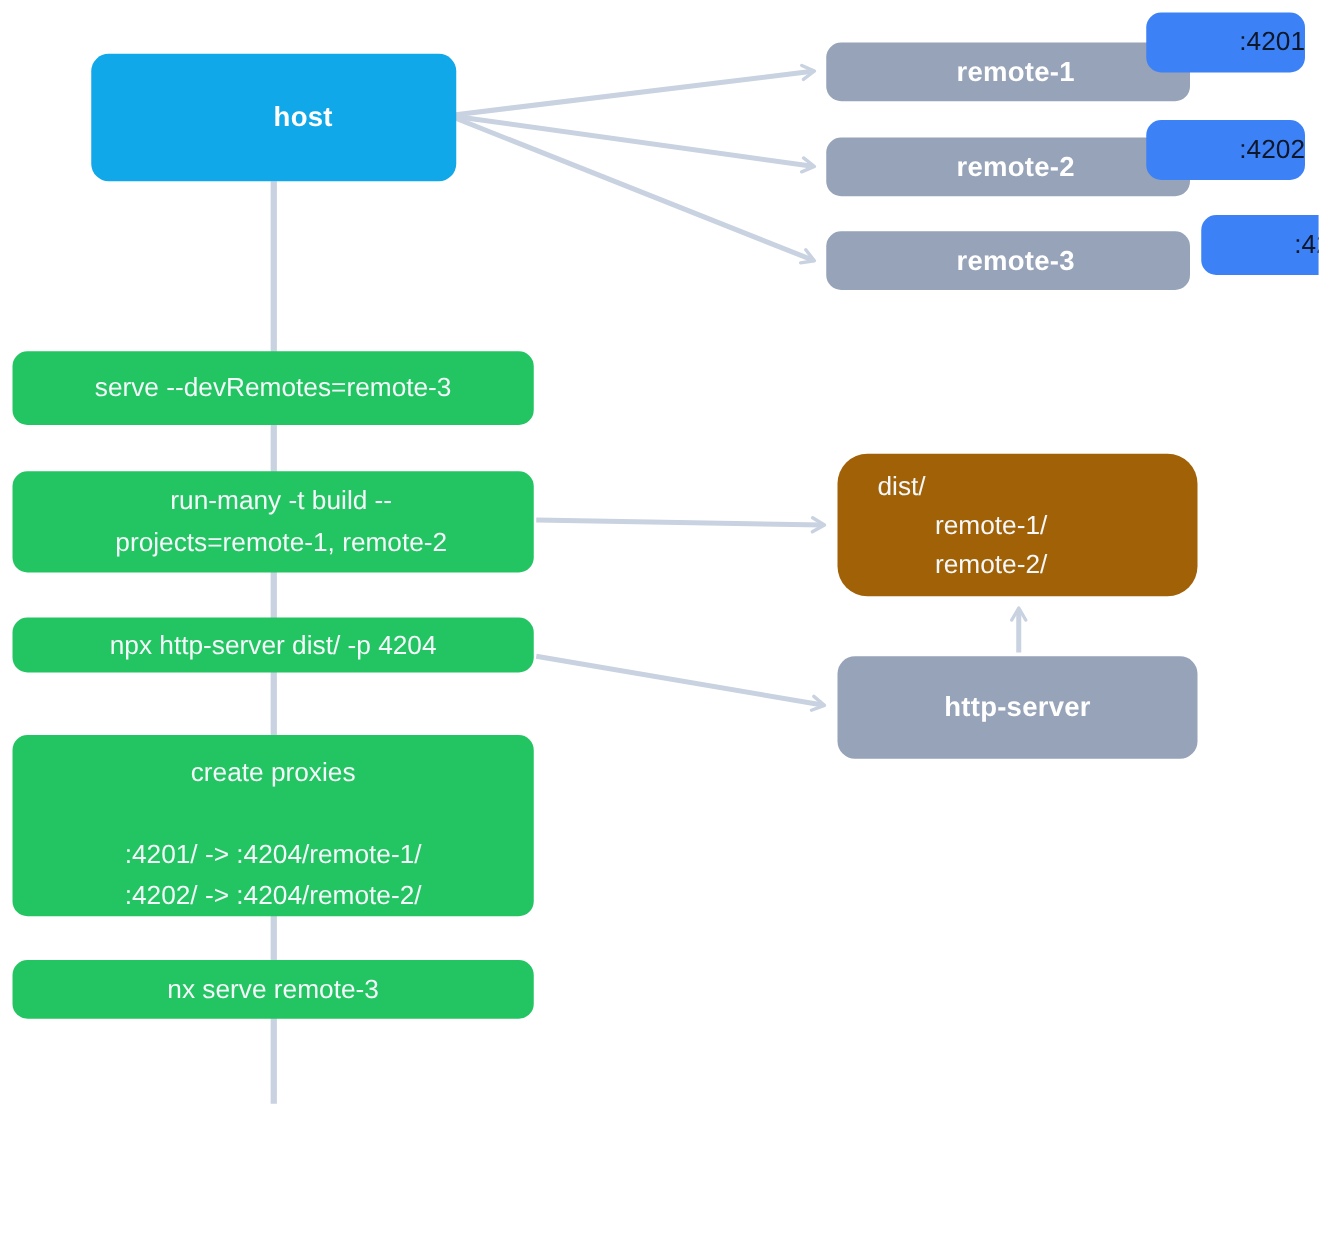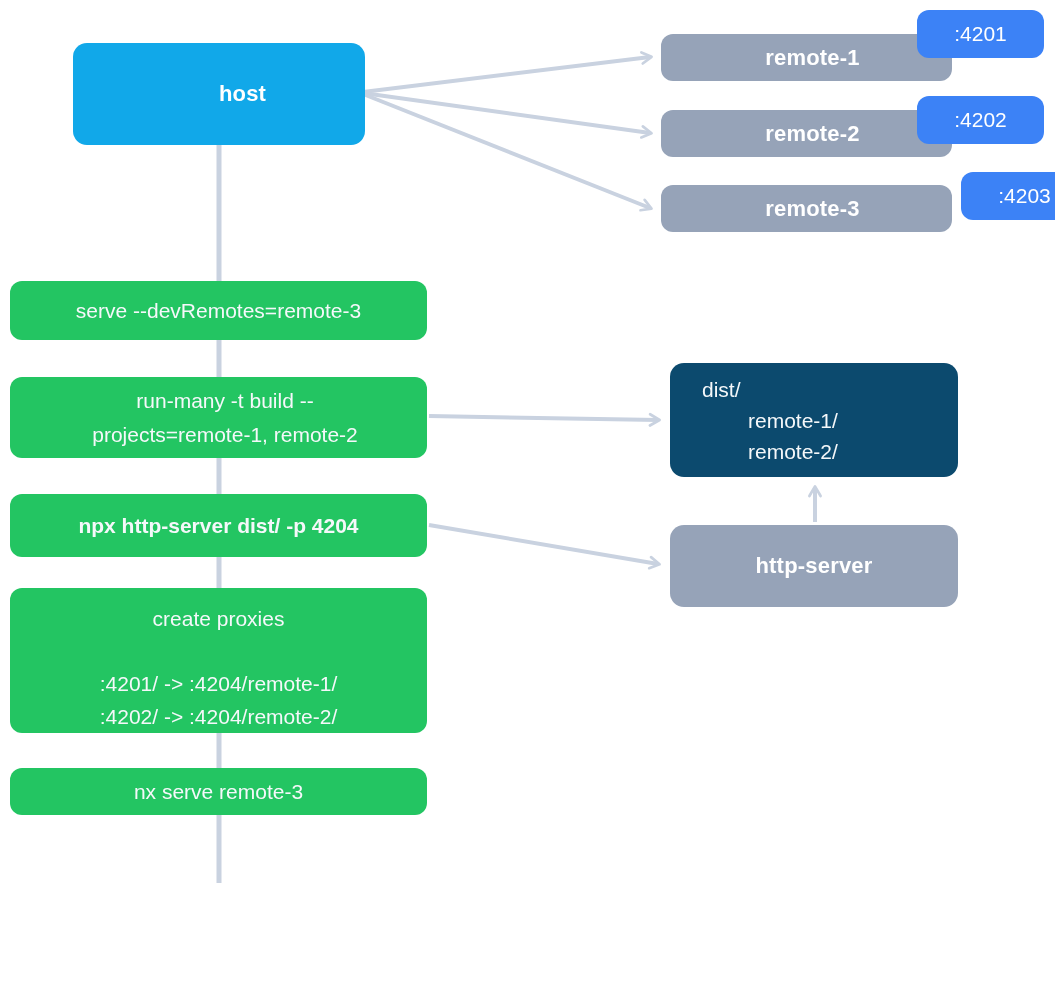--- a/index.html
+++ b/index.html
@@ -17,39 +17,39 @@
     color:#ffffff;box-sizing:border-box;
   }
   .node.bold{font-weight:700;font-size:22px;letter-spacing:.2px;}
   .host{left:73px;top:43px;width:292px;height:102px;background:#11a8e9;border-radius:14px;padding-left:47px;}
   .served-host{left:74px;top:883px;width:289px;height:96px;background:#3c82f6;border-radius:13px;}
   .remote{left:661px;width:291px;height:47px;background:#96a3b8;border-radius:12px;padding-left:12px;}
   .remote-1{top:34px;} .remote-2{top:110px;} .remote-3{top:185px;}
   .badge{
     position:absolute;z-index:2;left:917px;width:127px;height:48px;
     background:#3c82f6;border-radius:12px;
-    display:flex;align-items:center;justify-content:center;
-    color:#ffffff;font-size:21px;font-weight:400;
+    display:flex;align-items:center;justify-content:flex-end;
+    color:#0f172a;font-size:21px;font-weight:400;
   }
   .badge-1{top:10px;} .badge-2{top:96px;} .badge-3{top:172px;margin-left:44px;}
   .cmd{
     left:10px;width:417px;background:#23c562;border-radius:12px;
     color:#f5f8fa;font-size:21px;font-weight:400;
     flex-direction:column;
   }
   .cmd-1{top:281px;height:59px;}
   .cmd-2{top:377px;height:81px;}
-  .cmd-3{top:494px;height:63px;font-weight:bold;}
+  .cmd-3{top:494px;height:44px;}
   .cmd-4{top:588px;height:145px;justify-content:flex-start;padding-top:14px;}
   .cmd-5{top:768px;height:47px;}
   .cmd-line{height:33px;line-height:33px;text-align:center;width:100%;}
   .cmd-2 .cmd-line{height:34px;line-height:34px;margin-left:13px;}
   .dist-box{
     left:670px;top:363px;width:288px;height:114px;
-    background:#0c4a6e;border-radius:14px;
+    background:#a16207;border-radius:24px;
     flex-direction:column;align-items:flex-start;justify-content:flex-start;
     padding:11px 0 0 32px;font-size:21px;color:#f5f8fa;
   }
   .dist-line{height:31px;line-height:31px;}
   .dist-line.indent{padding-left:46px;}
   .http-server{left:670px;top:525px;width:288px;height:82px;background:#96a3b8;border-radius:14px;}
 </style>
 </head>
 <body>
 

